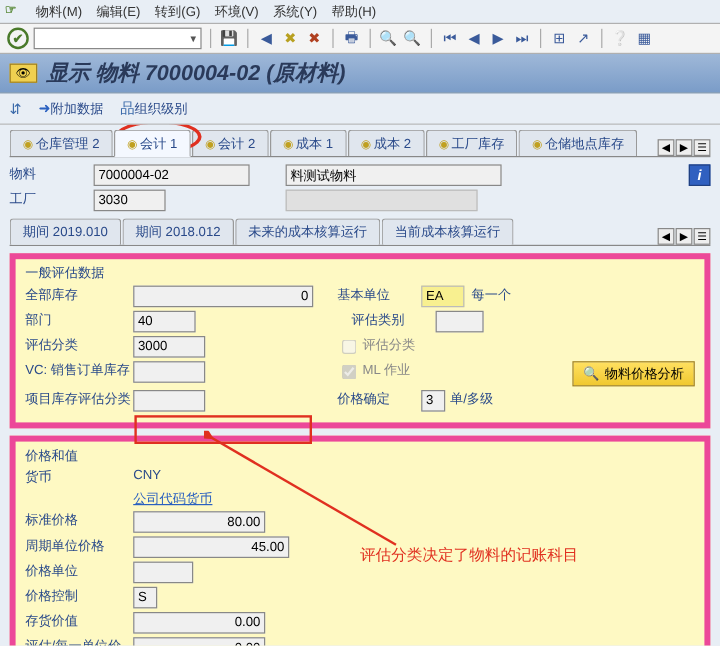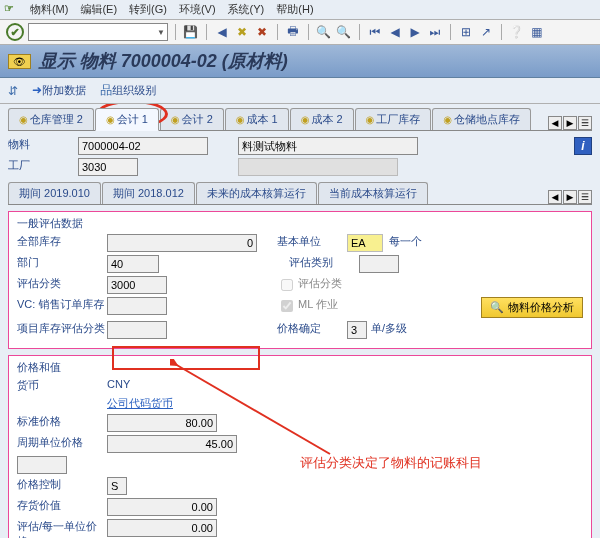--- a/index.html
+++ b/index.html
@@ -39,21 +39,21 @@
   .red-arrow { position: absolute; pointer-events: none; }
   
   .fieldrow { display: flex; align-items: flex-start; margin: 3px 0; }
   .fieldrow .lbl { width: 70px; color: #2a4a8a; }
   .fieldrow .lbl2 { width: 90px; color: #2a4a8a; }
   .fieldrow input[type=text] { height: 18px; border: 1px solid #888; padding: 0 3px; font-size: 11px; background: #fff; }
   .fieldrow input[readonly] { background: #f0f0f0; }
   .fieldrow .ro { background: #ecf0f6; border: 1px solid #bbb; height: 18px; padding: 0 3px; display: inline-flex; align-items: center; }
   .fieldrow .right { text-align: right; }
   
-  .groupbox { border: 1px solid #ec4899; background: #ffffff; margin-top: 6px; padding: 4px 8px 6px 8px; }
+  .groupbox { border: 5px solid #ec4899; background: #fef9c3; margin-top: 6px; padding: 4px 8px 6px 8px; }
   .groupbox .gtitle { color: #2a4a8a; margin-bottom: 3px; }
   
   .subtabs { margin-top: 6px; display: flex; align-items: flex-end; border-bottom: 1px solid #888; }
   
   .yellow-btn { background: linear-gradient(#ffe060,#f0c830); border: 1px solid #a08020; padding: 2px 8px; display: inline-flex; align-items: center; gap: 4px; font-size: 11px; }
   .info-ico { width: 18px; height: 18px; background: #3060c0; color: #fff; font-weight: bold; display: inline-flex; align-items: center; justify-content: center; font-style: italic; border: 1px solid #204080; font-size: 12px;}
   .cb { width: 12px; height: 12px; }
   .link { color: #2a60c0; text-decoration: underline; cursor: pointer; }
 </style>
 </head>
@@ -217,20 +217,21 @@
     </div>
     <div class="fieldrow">
       <span class="lbl2">标准价格</span>
       <input type="text" class="right" style="width: 110px;" readonly="" value="80.00">
     </div>
     <div class="fieldrow">
       <span class="lbl2">周期单位价格</span>
       <input type="text" class="right" style="width: 130px;" readonly="" value="45.00">
     </div>
     <div class="fieldrow">
+      <span class="lbl2">价格单位</span>
       <input type="text" style="width: 50px;" readonly="">
     </div>
     <div class="fieldrow">
       <span class="lbl2">价格控制</span>
       <input type="text" style="width: 20px;" readonly="" value="S">
     </div>
     <div class="fieldrow">
       <span class="lbl2">存货价值</span>
       <input type="text" class="right" style="width: 110px;" readonly="" value="0.00">
     </div>

